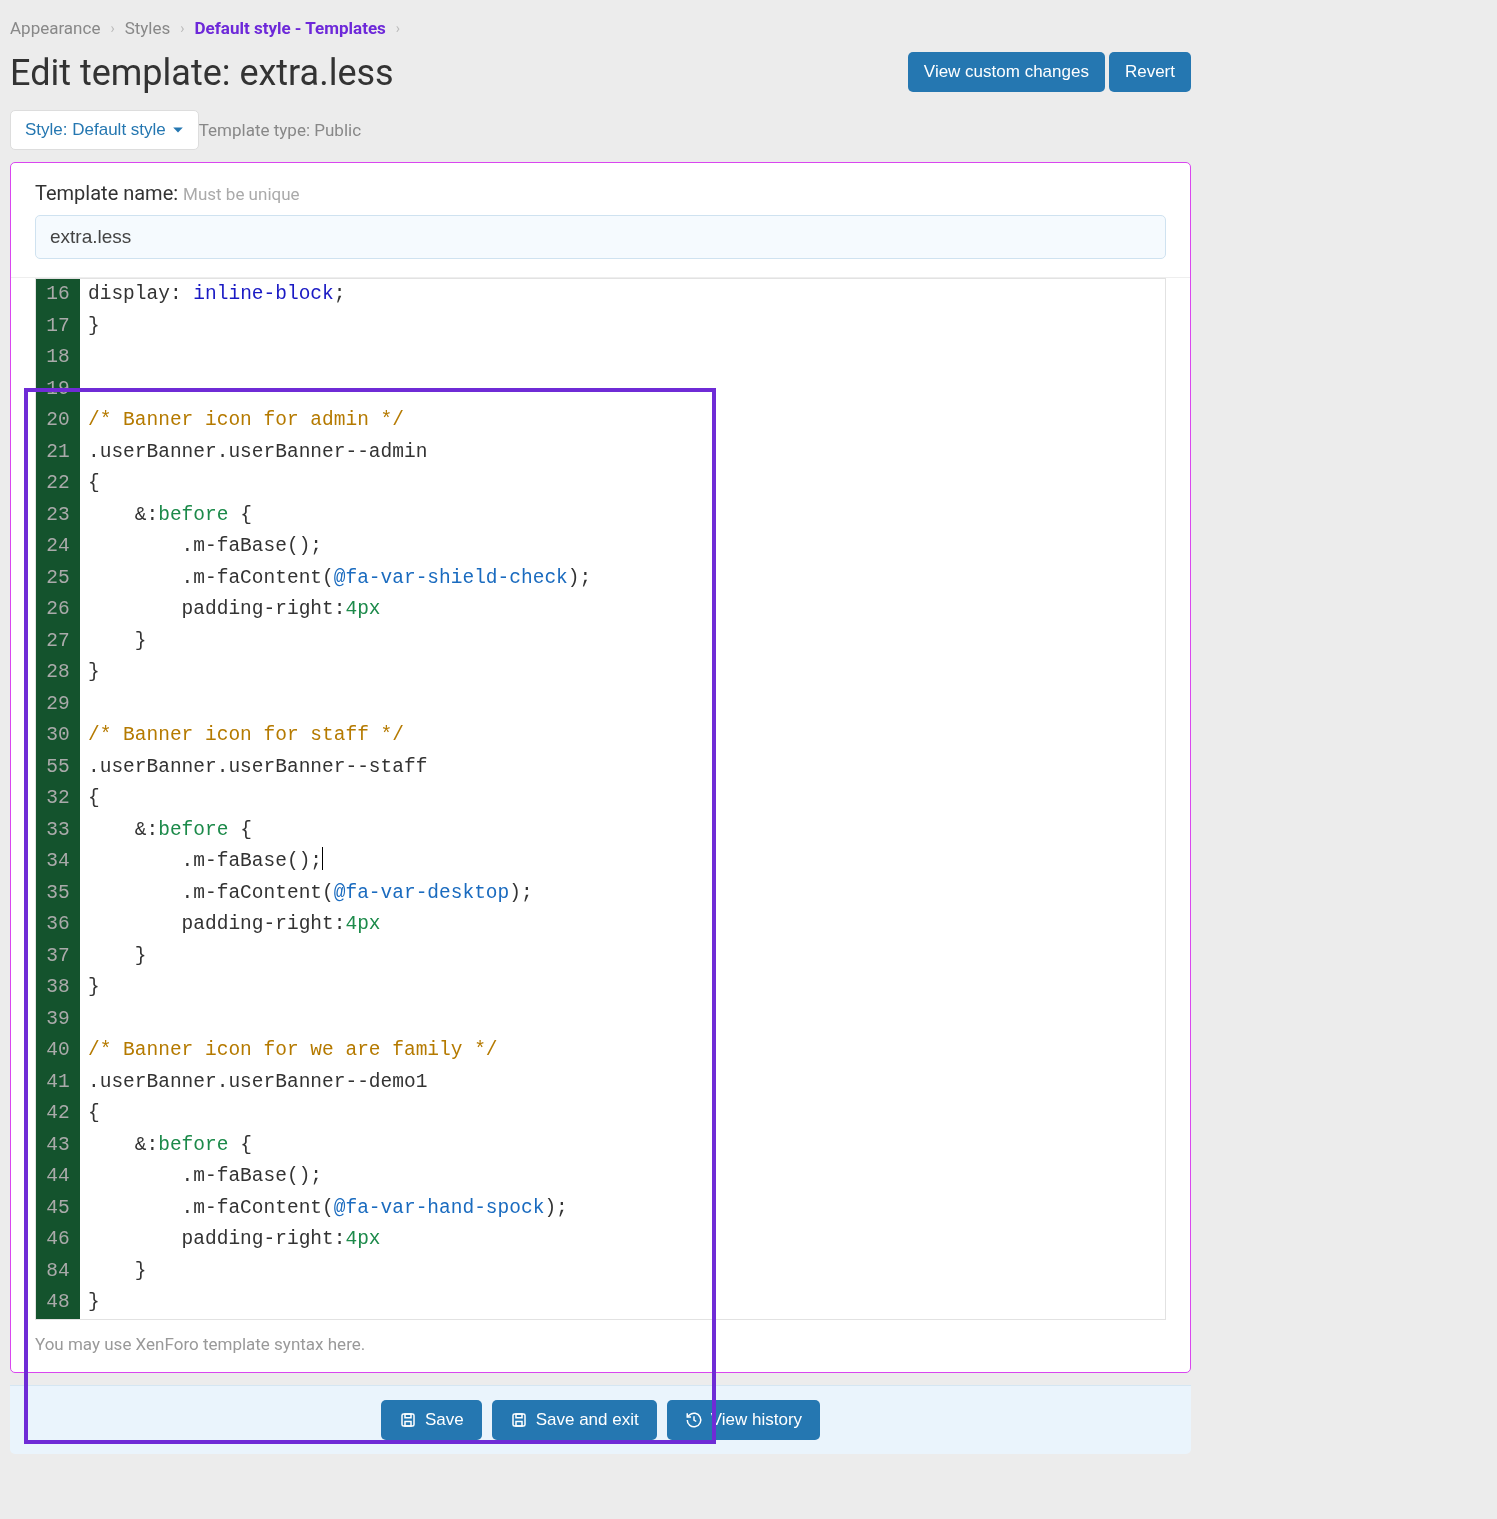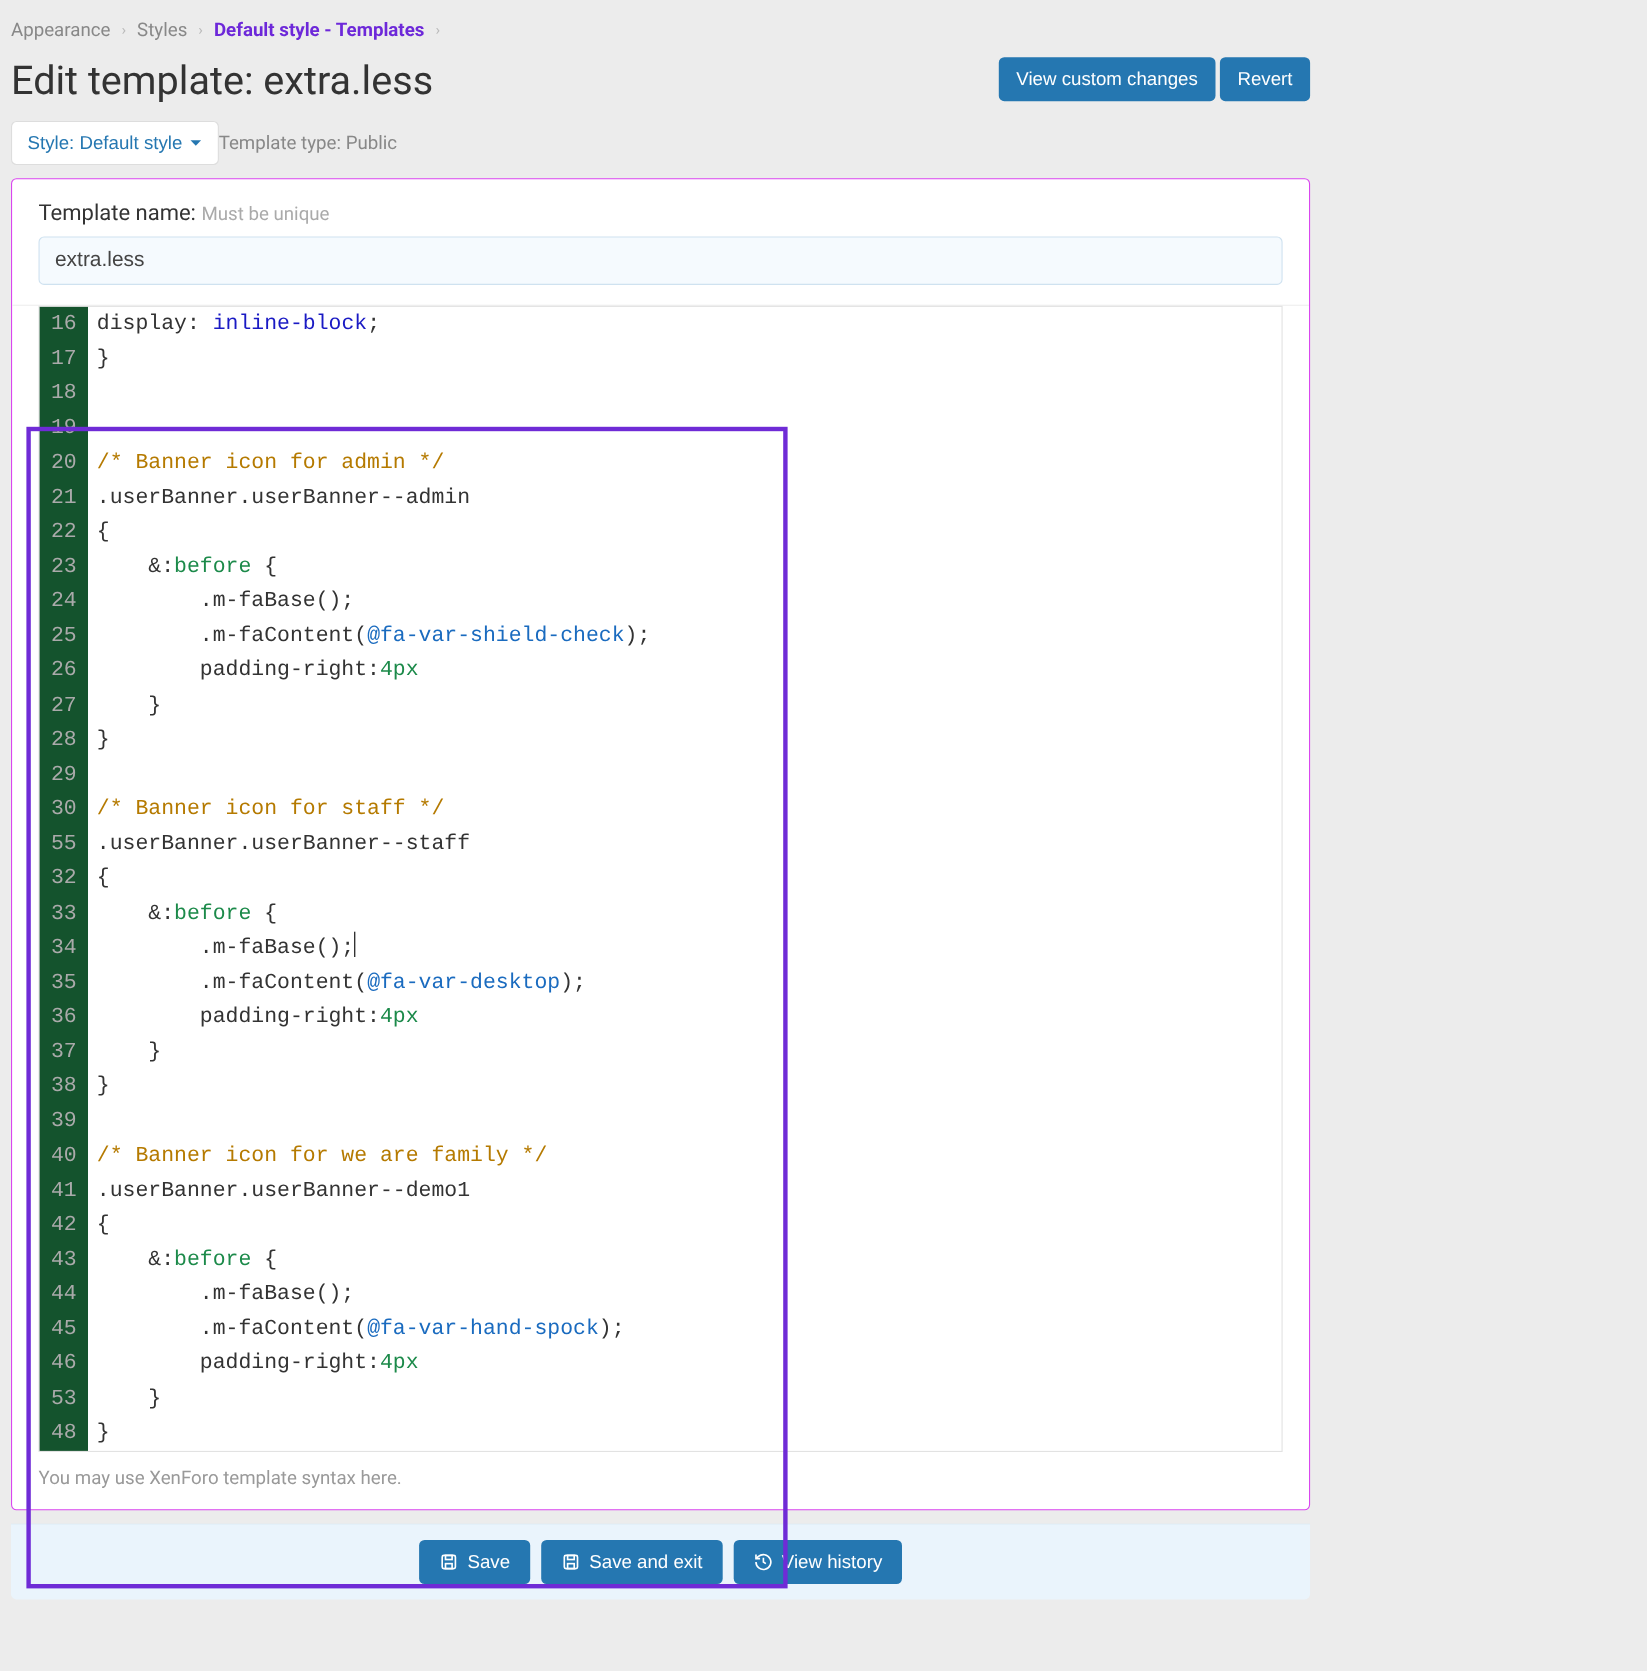--- a/index.html
+++ b/index.html
@@ -245,21 +245,21 @@
             <div class="line">37</div>
             <div class="line">38</div>
             <div class="line">39</div>
             <div class="line">40</div>
             <div class="line">41</div>
             <div class="line">42</div>
             <div class="line">43</div>
             <div class="line">44</div>
             <div class="line">45</div>
             <div class="line">46</div>
-            <div class="line">53</div>
+            <div class="line">84</div>
             <div class="line">48</div>
           </div>
         <div class="code-lines" id="codelines"><div class="line"><span class="c-prop">display</span><span class="c-punct">: </span><span class="c-val">inline-block</span><span class="c-punct">;</span></div><div class="line"><span class="c-punct">}</span></div><div class="line"></div><div class="line"></div><div class="line"><span class="c-comment">/* Banner icon for admin */</span></div><div class="line"><span class="c-prop">.userBanner.userBanner--admin</span></div><div class="line"><span class="c-punct">{</span></div><div class="line"><span>    </span><span class="c-amp">&amp;</span><span class="c-punct">:</span><span class="c-pseudo">before</span><span class="c-punct"> {</span></div><div class="line"><span class="c-prop">        .m-faBase();</span></div><div class="line"><span class="c-prop">        .m-faContent(</span><span class="c-var">@fa-var-shield-check</span><span class="c-punct">);</span></div><div class="line"><span class="c-prop">        padding-right:</span><span class="c-num">4px</span></div><div class="line"><span class="c-punct">    }</span></div><div class="line"><span class="c-punct">}</span></div><div class="line"></div><div class="line"><span class="c-comment">/* Banner icon for staff */</span></div><div class="line"><span class="c-prop">.userBanner.userBanner--staff</span></div><div class="line"><span class="c-punct">{</span></div><div class="line"><span>    </span><span class="c-amp">&amp;</span><span class="c-punct">:</span><span class="c-pseudo">before</span><span class="c-punct"> {</span></div><div class="line"><span class="c-prop">        .m-faBase();</span><span class="cursor-bar"></span></div><div class="line"><span class="c-prop">        .m-faContent(</span><span class="c-var">@fa-var-desktop</span><span class="c-punct">);</span></div><div class="line"><span class="c-prop">        padding-right:</span><span class="c-num">4px</span></div><div class="line"><span class="c-punct">    }</span></div><div class="line"><span class="c-punct">}</span></div><div class="line"></div><div class="line"><span class="c-comment">/* Banner icon for we are family */</span></div><div class="line"><span class="c-prop">.userBanner.userBanner--demo1</span></div><div class="line"><span class="c-punct">{</span></div><div class="line"><span>    </span><span class="c-amp">&amp;</span><span class="c-punct">:</span><span class="c-pseudo">before</span><span class="c-punct"> {</span></div><div class="line"><span class="c-prop">        .m-faBase();</span></div><div class="line"><span class="c-prop">        .m-faContent(</span><span class="c-var">@fa-var-hand-spock</span><span class="c-punct">);</span></div><div class="line"><span class="c-prop">        padding-right:</span><span class="c-num">4px</span></div><div class="line"><span class="c-punct">    }</span></div><div class="line"><span class="c-punct">}</span></div></div>
       </div>
       <div class="syntax-hint">You may use XenForo template syntax here.</div>
     </div>
 
   </div>
 
   <div class="footer-bar">

